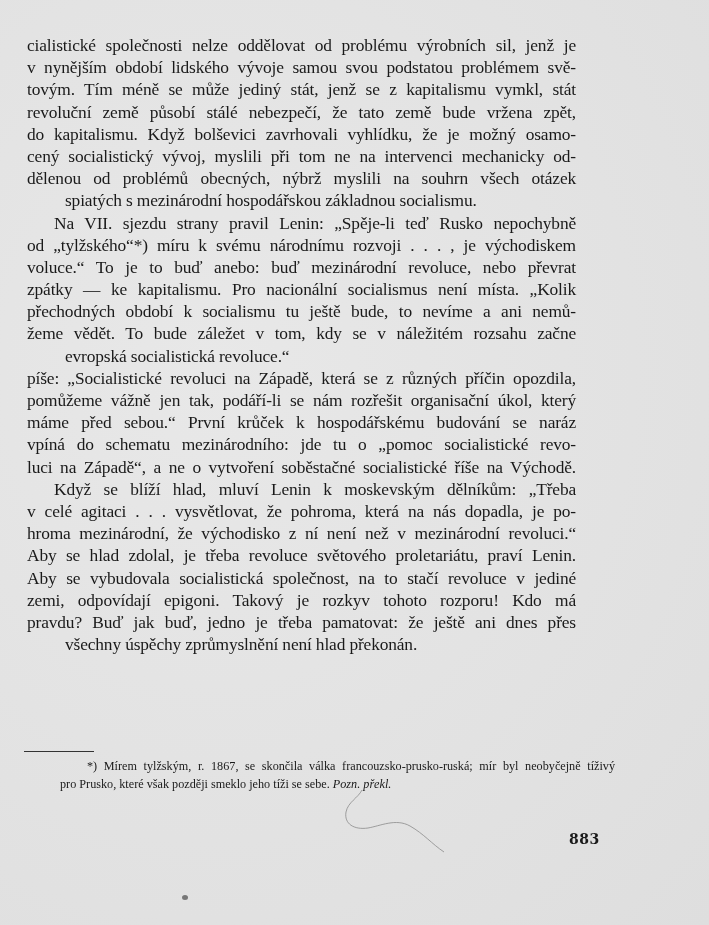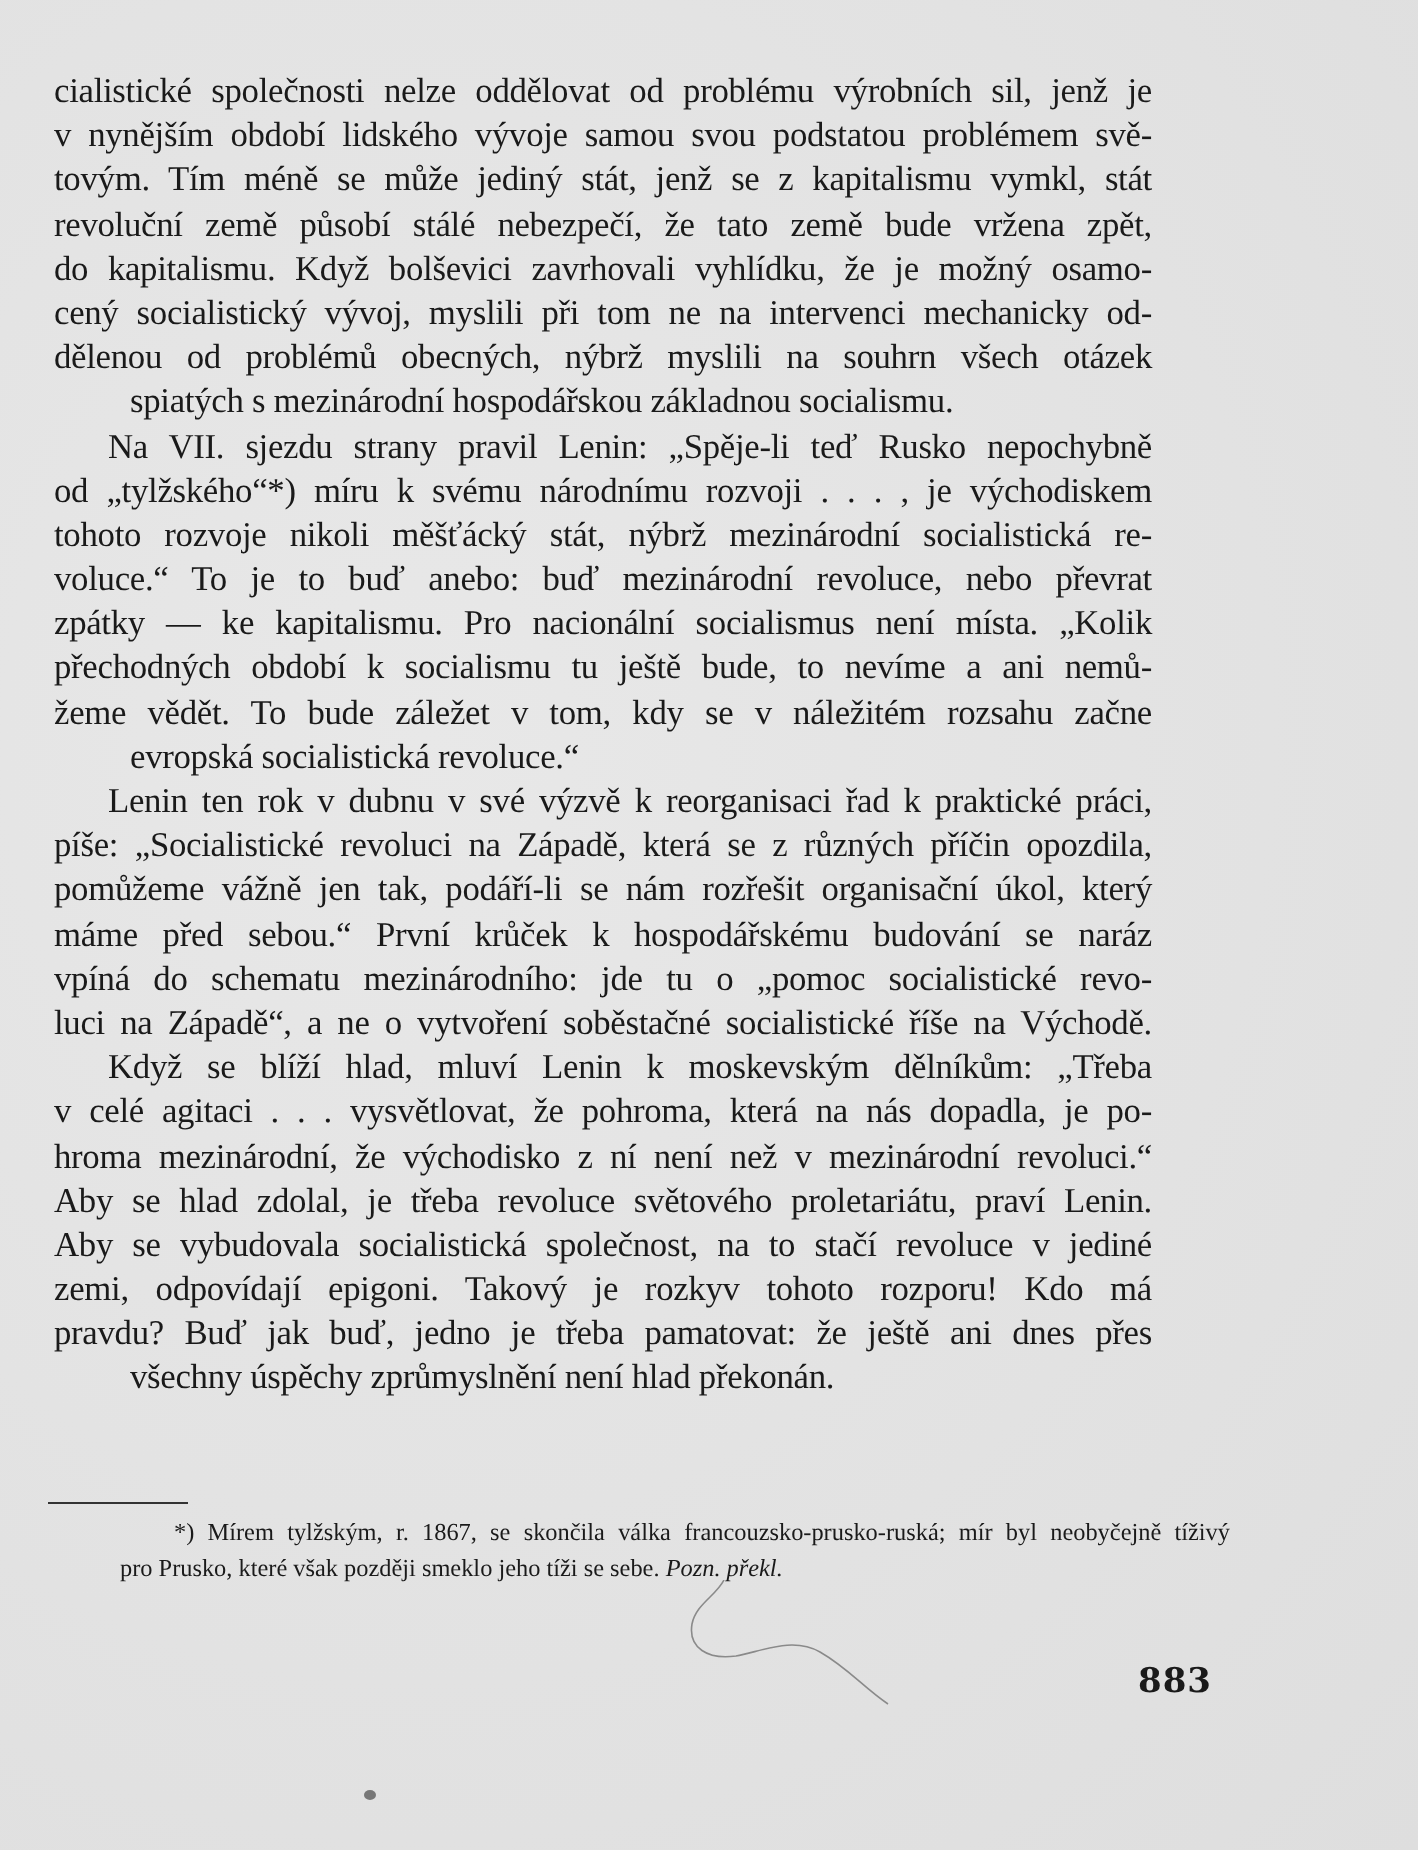--- a/index.html
+++ b/index.html
@@ -35,21 +35,21 @@
     font-size: 12.2px; line-height: 18px; margin-left: 37px;
   }
   .footnote .fline {
     display: block; white-space: nowrap; text-align: justify; text-align-last: justify;
   }
   .footnote .fline.indent { padding-left: 27px; }
   .footnote .fline.last { text-align-last: left; }
   .footnote em { font-style: italic; }
   .page-number {
     position: absolute; left: 569px; top: 831px;
-    font-size: 17px; font-weight: bold; letter-spacing: 0.5px;
+    font-size: 14px; font-weight: bold; letter-spacing: 0.5px;
     font-family: "DejaVu Serif", serif;
   }
   .stray-hair {
     position: absolute; left: 340px; top: 790px; width: 120px; height: 70px;
   }
   .speck {
     position: absolute; left: 182px; top: 895px; width: 6px; height: 5px;
     background: #777; border-radius: 50%;
   }
 </style>
@@ -60,27 +60,25 @@
     <span class="line">cialistické společnosti nelze oddělovat od problému výrobních sil, jenž je</span>
     <span class="line">v nynějším období lidského vývoje samou svou podstatou problémem svě-</span>
     <span class="line">tovým. Tím méně se může jediný stát, jenž se z kapitalismu vymkl, stát</span>
     <span class="line">revoluční země působí stálé nebezpečí, že tato země bude vržena zpět,</span>
     <span class="line">do kapitalismu. Když bolševici zavrhovali vyhlídku, že je možný osamo-</span>
     <span class="line">cený socialistický vývoj, myslili při tom ne na intervenci mechanicky od-</span>
     <span class="line">dělenou od problémů obecných, nýbrž myslili na souhrn všech otázek</span>
     <span class="line last">spiatých s mezinárodní hospodářskou základnou socialismu.</span>
     <span class="line indent">Na VII. sjezdu strany pravil Lenin: „Spěje-li teď Rusko nepochybně</span>
     <span class="line">od „tylžského“*) míru k svému národnímu rozvoji . . . , je východiskem</span>
-    <span class="line">tohoto rozvoje nikoli měšťácký stát, nýbrž mezinárodní socialistická re-</span>
     <span class="line">voluce.“ To je to buď anebo: buď mezinárodní revoluce, nebo převrat</span>
     <span class="line">zpátky — ke kapitalismu. Pro nacionální socialismus není místa. „Kolik</span>
     <span class="line">přechodných období k socialismu tu ještě bude, to nevíme a ani nemů-</span>
     <span class="line">žeme vědět. To bude záležet v tom, kdy se v náležitém rozsahu začne</span>
     <span class="line last">evropská socialistická revoluce.“</span>
-    <span class="line indent">Lenin ten rok v dubnu v své výzvě k reorganisaci řad k praktické práci,</span>
     <span class="line">píše: „Socialistické revoluci na Západě, která se z různých příčin opozdila,</span>
     <span class="line">pomůžeme vážně jen tak, podáří-li se nám rozřešit organisační úkol, který</span>
     <span class="line">máme před sebou.“ První krůček k hospodářskému budování se naráz</span>
     <span class="line">vpíná do schematu mezinárodního: jde tu o „pomoc socialistické revo-</span>
     <span class="line">luci na Západě“, a ne o vytvoření soběstačné socialistické říše na Východě.</span>
     <span class="line indent">Když se blíží hlad, mluví Lenin k moskevským dělníkům: „Třeba</span>
     <span class="line">v celé agitaci . . . vysvětlovat, že pohroma, která na nás dopadla, je po-</span>
     <span class="line">hroma mezinárodní, že východisko z ní není než v mezinárodní revoluci.“</span>
     <span class="line">Aby se hlad zdolal, je třeba revoluce světového proletariátu, praví Lenin.</span>
     <span class="line">Aby se vybudovala socialistická společnost, na to stačí revoluce v jediné</span>

